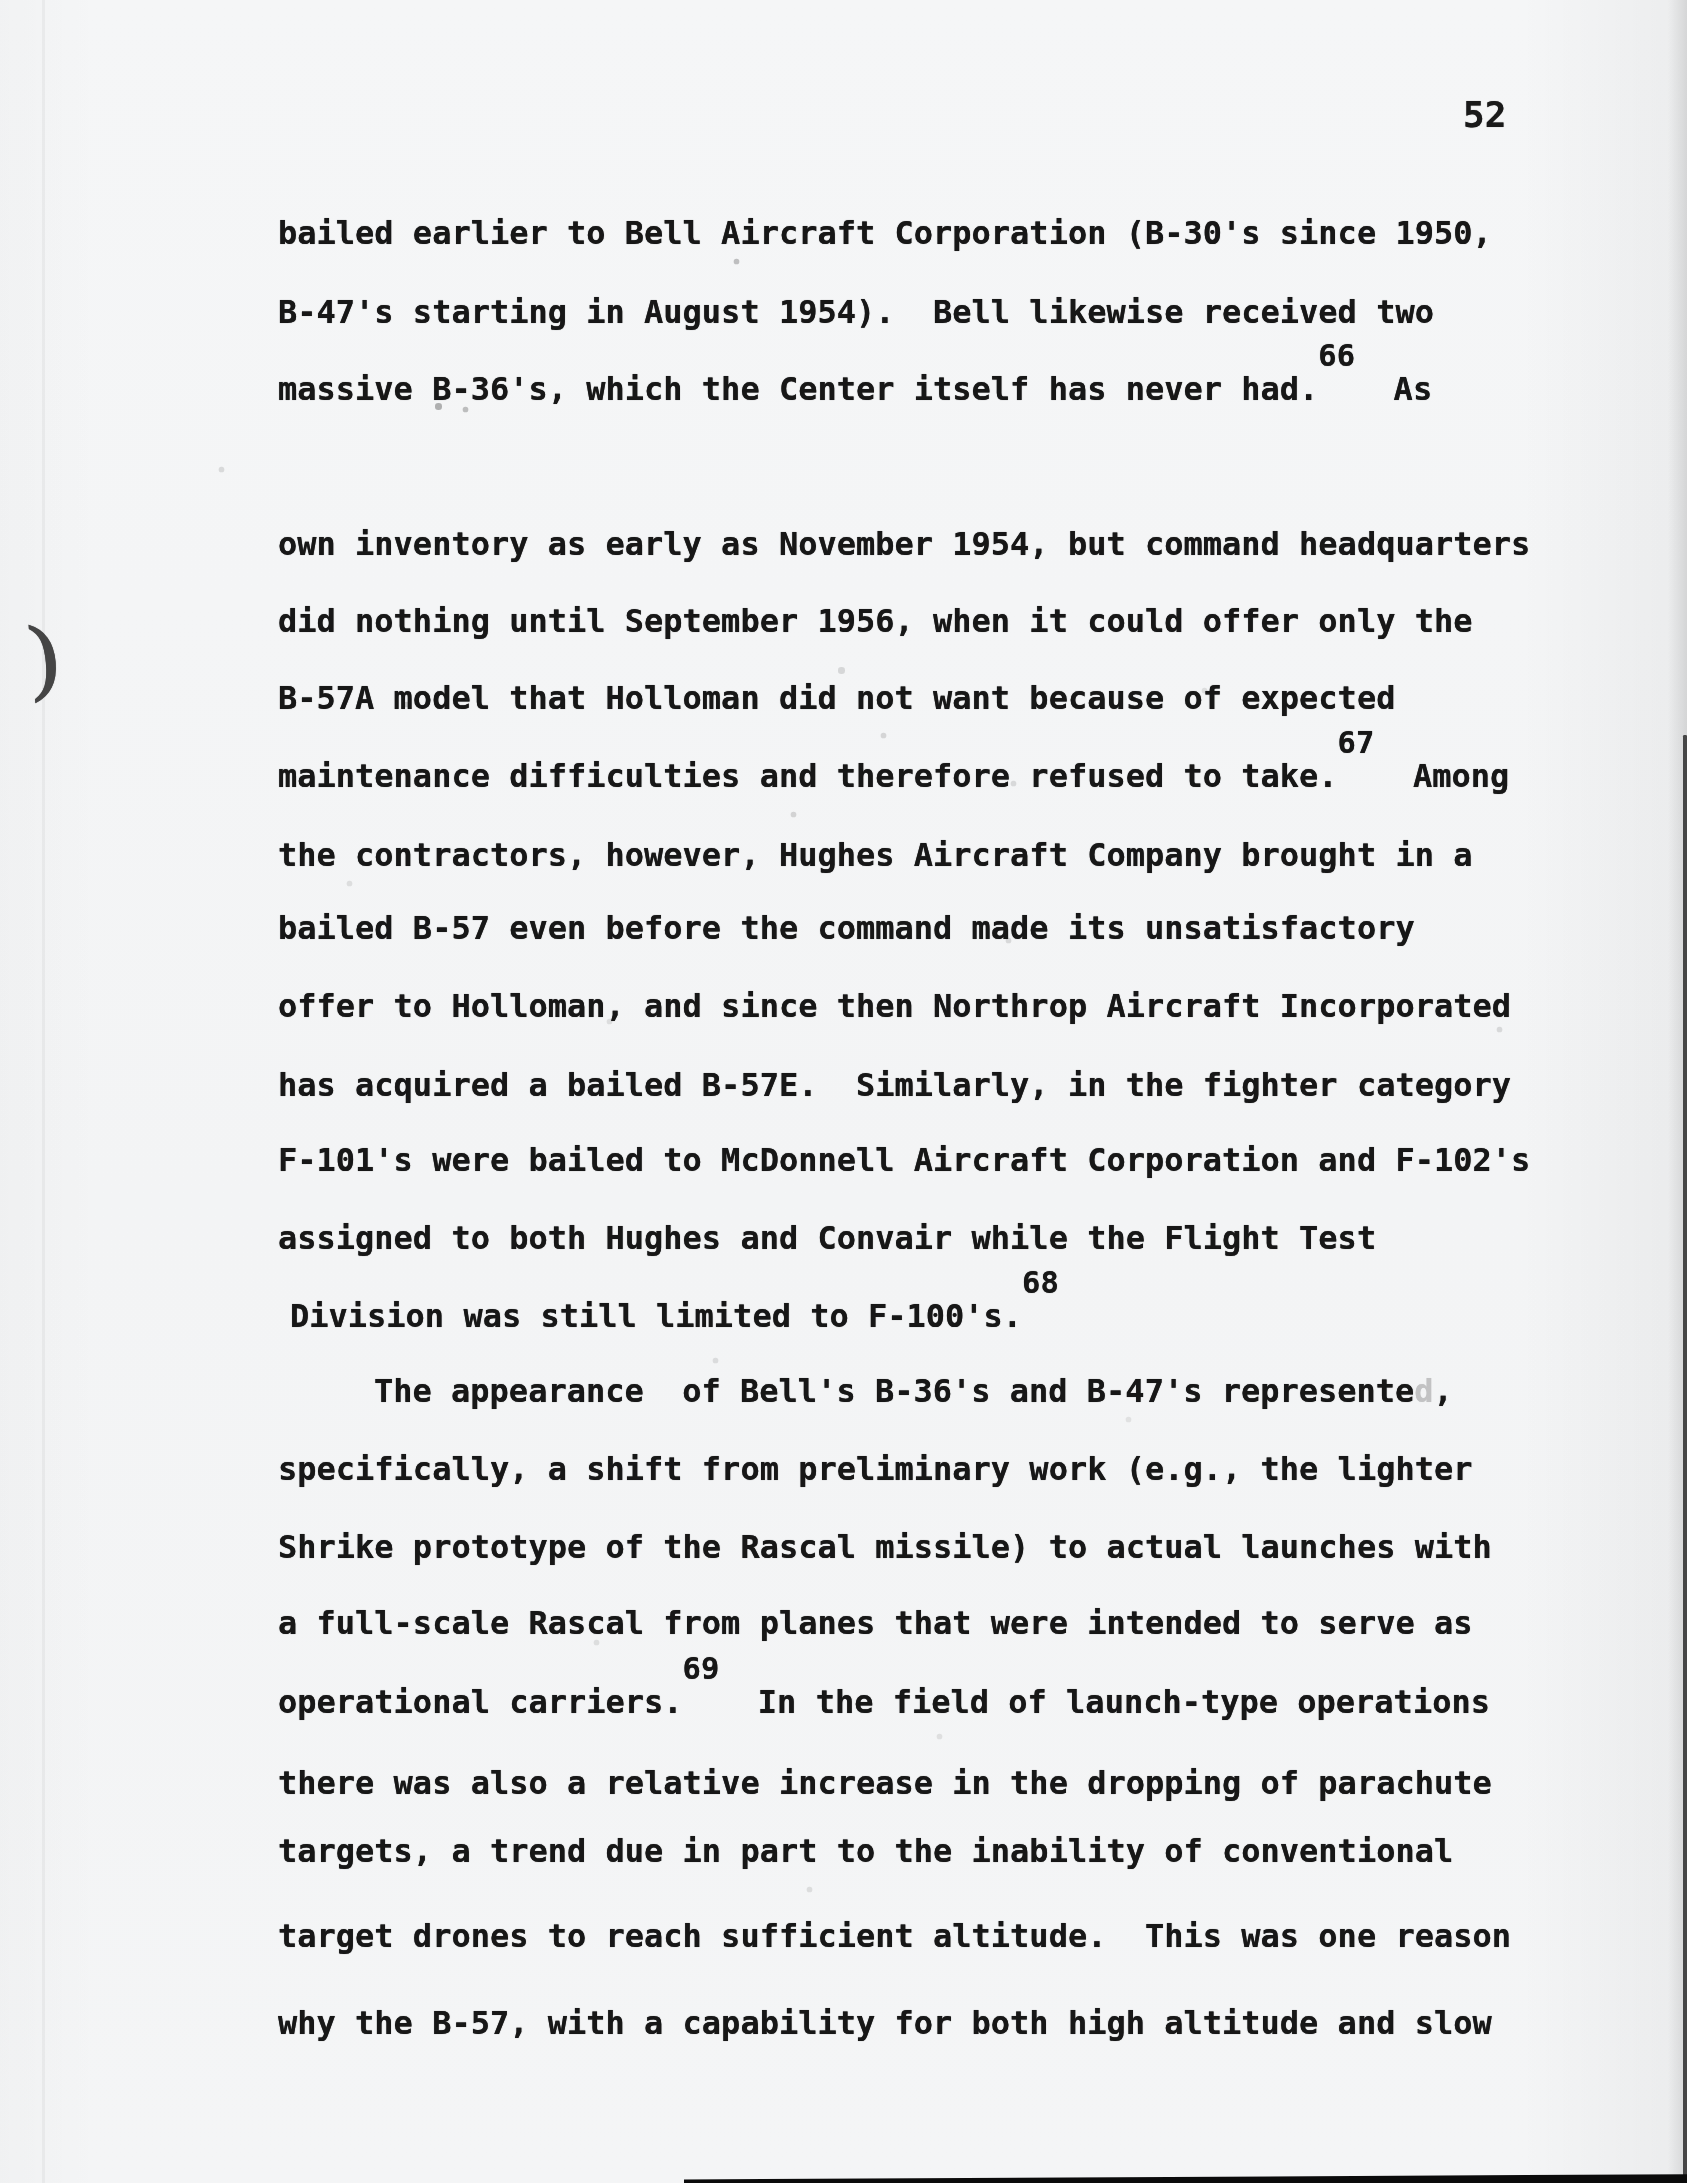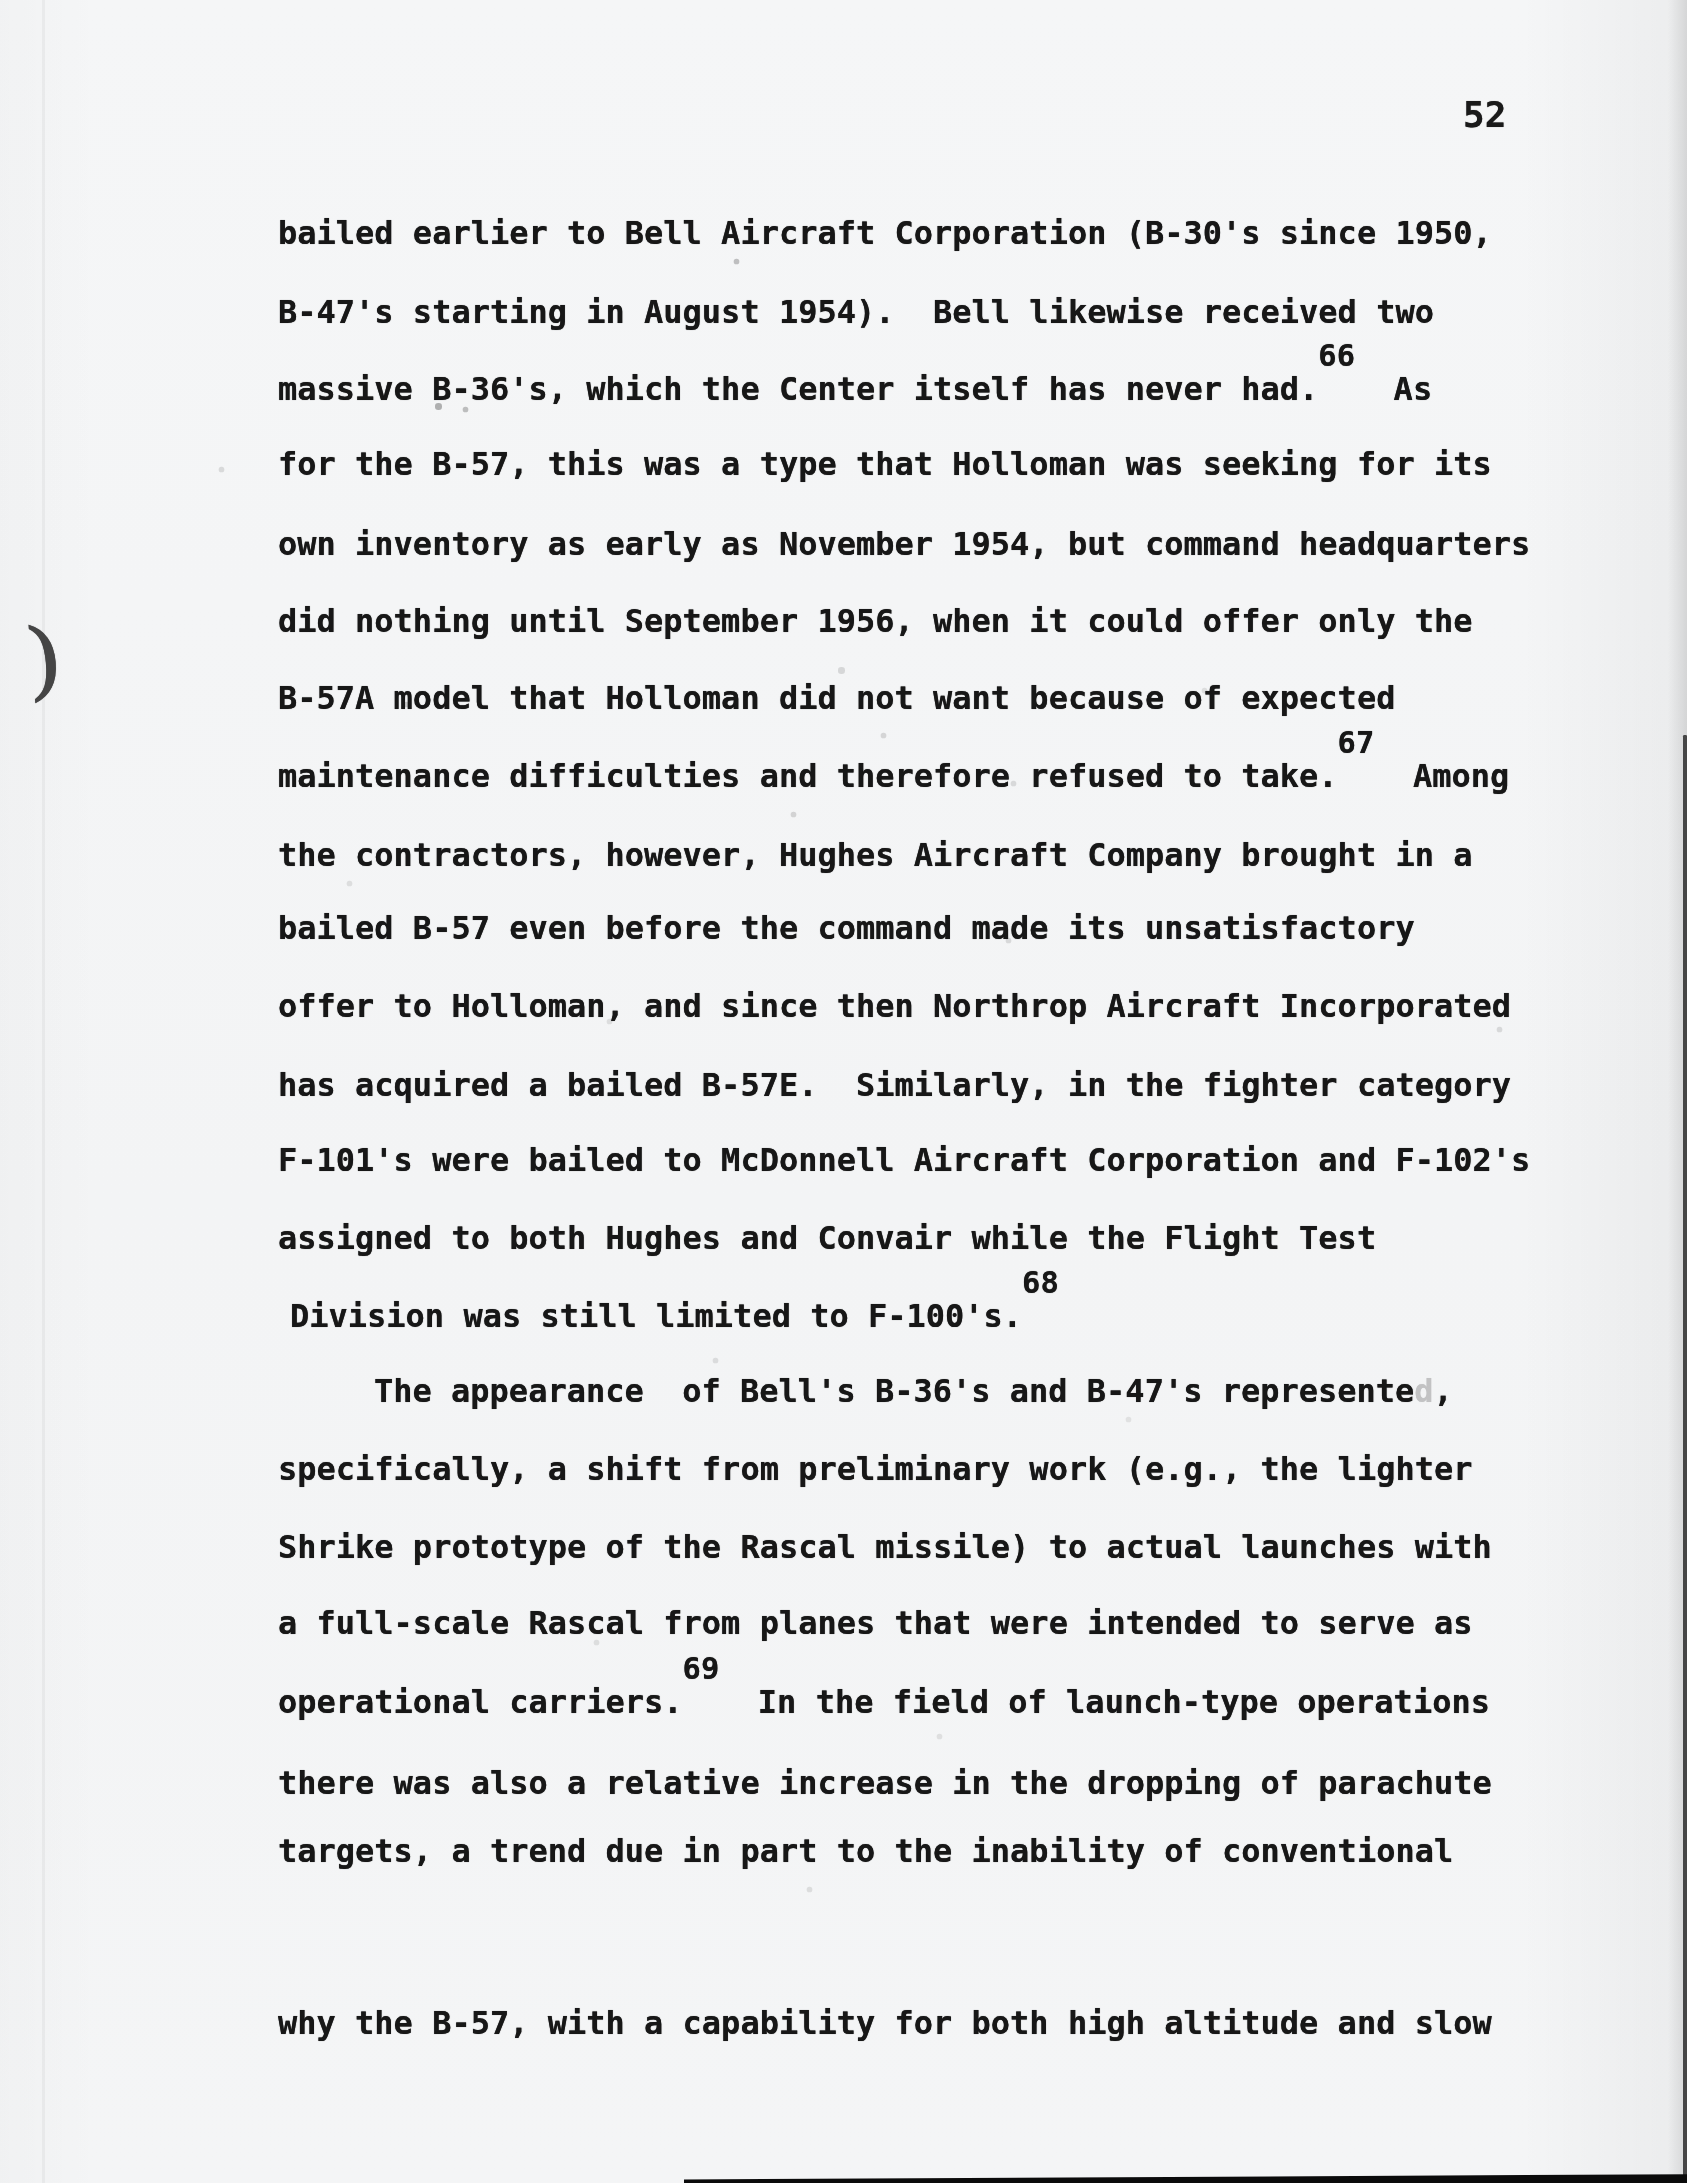--- a/index.html
+++ b/index.html
@@ -102,39 +102,39 @@
   <div class="speckles"></div>
 
   <div class="page-number">52</div>
 
   <div class="margin-mark">)</div>
 
   <div class="text-block">
       <div class="line" style="top: 217px; left: 278px;"><span class="run">bailed earlier to Bell Aircraft Corporation (B-30's since 1950,</span></div>
       <div class="line" style="top: 296px; left: 278px;"><span class="run">B-47's starting in August 1954).  Bell likewise received two</span></div>
       <div class="line" style="top: 373px; left: 278px;"><span class="run">massive B-36's, which the Center itself has never had.</span><span class="sup">66</span><span class="run">  As</span></div>
-      <div class="line" style="top: 448px; left: 278px;"><span class="run">for the B-57, this was a type that Holloman was seeking for its</span></div>
       <div class="line" style="top: 528px; left: 278px;"><span class="run">own inventory as early as November 1954, but command headquarters</span></div>
       <div class="line" style="top: 605px; left: 278px;"><span class="run">did nothing until September 1956, when it could offer only the</span></div>
       <div class="line" style="top: 682px; left: 278px;"><span class="run">B-57A model that Holloman did not want because of expected</span></div>
       <div class="line" style="top: 760px; left: 278px;"><span class="run">maintenance difficulties and therefore refused to take.</span><span class="sup">67</span><span class="run">  Among</span></div>
       <div class="line" style="top: 839px; left: 278px;"><span class="run">the contractors, however, Hughes Aircraft Company brought in a</span></div>
       <div class="line" style="top: 912px; left: 278px;"><span class="run">bailed B-57 even before the command made its unsatisfactory</span></div>
       <div class="line" style="top: 990px; left: 278px;"><span class="run">offer to Holloman, and since then Northrop Aircraft Incorporated</span></div>
       <div class="line" style="top: 1069px; left: 278px;"><span class="run">has acquired a bailed B-57E.  Similarly, in the fighter category</span></div>
       <div class="line" style="top: 1144px; left: 278px;"><span class="run">F-101's were bailed to McDonnell Aircraft Corporation and F-102's</span></div>
       <div class="line" style="top: 1222px; left: 278px;"><span class="run">assigned to both Hughes and Convair while the Flight Test</span></div>
       <div class="line" style="top: 1300px; left: 290px;"><span class="run">Division was still limited to F-100's.</span><span class="sup">68</span></div>
       <div class="line" style="top: 1375px; left: 374px;"><span class="run">The appearance  of Bell's B-36's and B-47's represente</span><span class="faint">d</span><span class="run">,</span></div>
       <div class="line" style="top: 1453px; left: 278px;"><span class="run">specifically, a shift from preliminary work (e.g., the lighter</span></div>
       <div class="line" style="top: 1607px; left: 278px;"><span class="run">a full-scale Rascal from planes that were intended to serve as</span></div>
       <div class="line" style="top: 1531px; left: 278px;"><span class="run">Shrike prototype of the Rascal missile) to actual launches with</span></div>
       <div class="line" style="top: 1686px; left: 278px;"><span class="run">operational carriers.</span><span class="sup">69</span><span class="run">  In the field of launch-type operations</span></div>
       <div class="line" style="top: 1767px; left: 278px;"><span class="run">there was also a relative increase in the dropping of parachute</span></div>
       <div class="line" style="top: 1835px; left: 278px;"><span class="run">targets, a trend due in part to the inability of conventional</span></div>
+      <div class="line" style="top: 1920px; left: 278px;"><span class="run">target drones to reach sufficient altitude.  This was one reason</span></div>
       <div class="line" style="top: 2007px; left: 278px;"><span class="run">why the B-57, with a capability for both high altitude and slow</span></div>
     </div>
 
   <div class="right-shadow"></div>
   <div class="right-line"></div>
   <div class="bottom-bar"></div>
 </div>
 
 
 </body></html>

